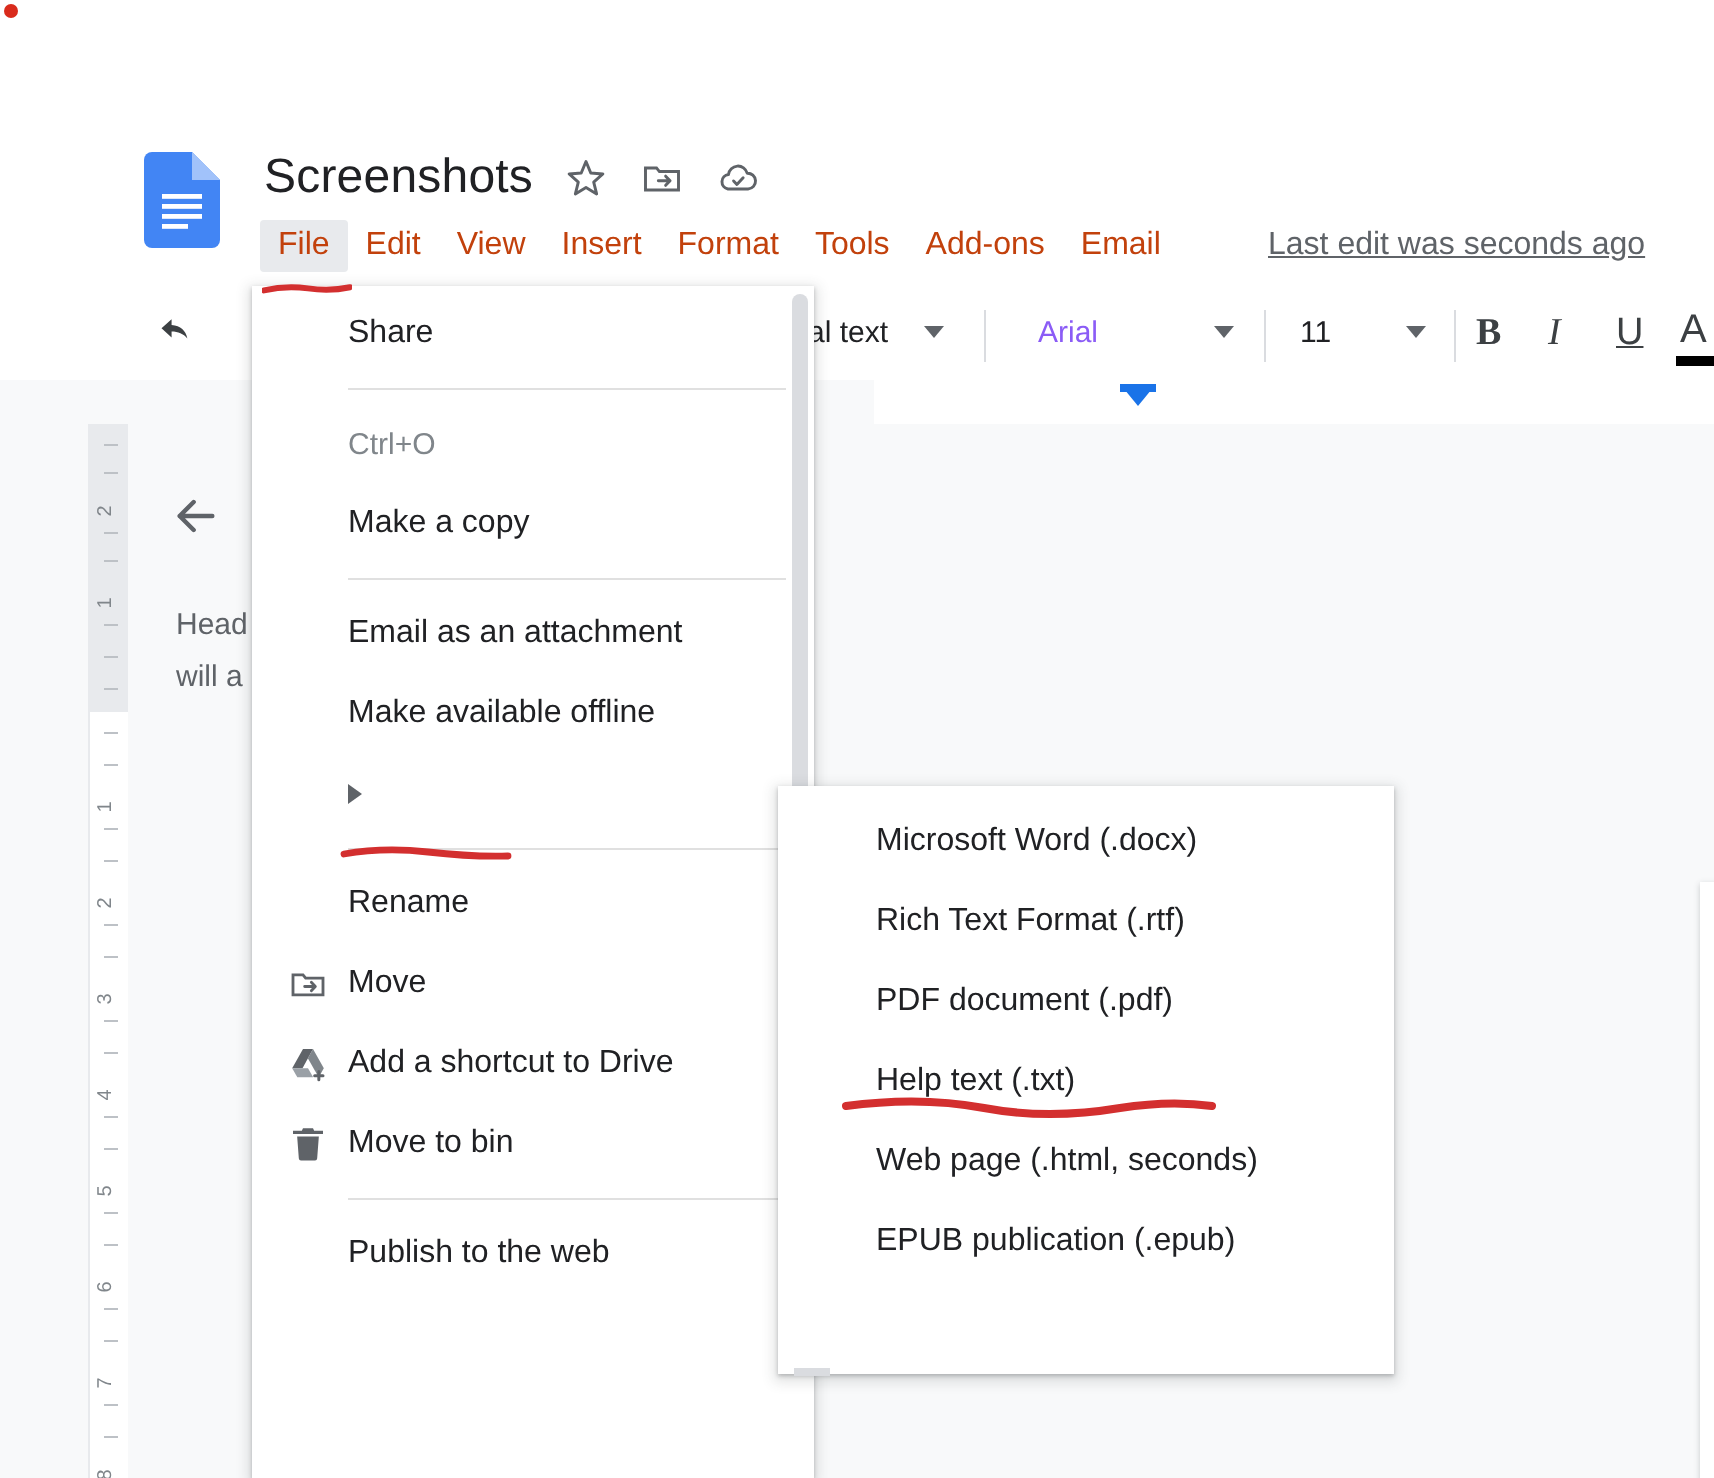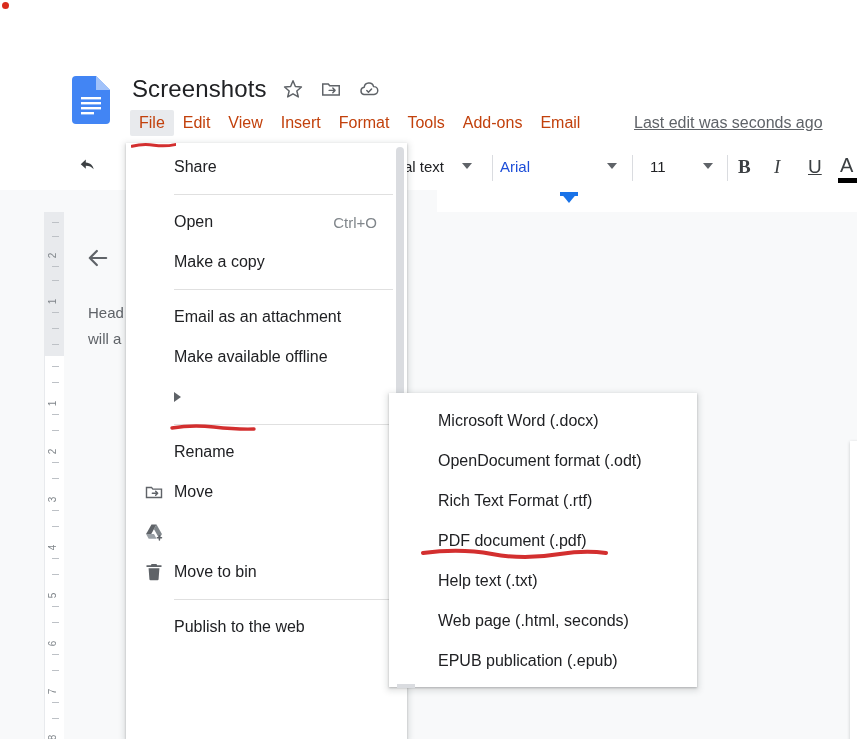--- a/index.html
+++ b/index.html
@@ -62,22 +62,22 @@
   .tb-redo { position: absolute; left: 118px; top: 155px; width: 26px; height:22px; }
 
   .tb-style {
     position: absolute; left: 404px; top: 158px;
     font-size: 15px; color: #202124; white-space: nowrap;
   }
   .tb-style-arrow { position: absolute; left: 462px; top: 163px; }
   .tb-sep1 { position: absolute; left: 492px; top: 155px; width:1px; height:26px; background:#dadce0; }
 
   .tb-font {
-    position: absolute; left: 500px; top: 158px;
-    font-size: 15px; color: #1d4ed8; white-space: nowrap;
+    position: absolute; left: 519px; top: 158px;
+    font-size: 15px; color: #8b5cf6; white-space: nowrap;
   }
   .tb-font-arrow { position: absolute; left: 607px; top: 163px; }
   .tb-sep2 { position: absolute; left: 632px; top: 155px; width:1px; height:26px; background:#dadce0; }
 
   .tb-size {
     position: absolute; left: 650px; top: 158px;
     font-size: 15px; color: #202124; white-space: nowrap;
   }
   .tb-size-arrow { position: absolute; left: 703px; top: 163px; }
   .tb-sep3 { position: absolute; left: 727px; top: 155px; width:1px; height:26px; background:#dadce0; }
@@ -423,21 +423,20 @@
 
   <div class="menu">
     <div style="height:4px"></div>
 
     <div class="menu-row">
       <span class="label">Share</span>
     </div>
     <div class="menu-sep"></div>
 
     <div class="menu-row">
-      <span class="label">Open</span>
       <span class="accel">Ctrl+O</span>
     </div>
     <div class="menu-row">
       <span class="label">Make a copy</span>
     </div>
     <div class="menu-sep"></div>
 
     <div class="menu-row">
       <span class="label">Email as an attachment</span>
     </div>
@@ -463,20 +462,21 @@
     </div>
     <div class="menu-row">
       <span class="row-icon">
         <svg viewBox="0 0 24 24" width="20" height="20">
           <path d="M9 3 L2.5 14.5 h6.2 L15 3 z" fill="#5f6368"></path>
           <path d="M2.5 14.5 L5.6 20 h9.5 l-3.1 -5.5 z" fill="#9aa0a6"></path>
           <path d="M15 3 l6.5 11.5 -3.1 5.5 -6.5 -11.5 z" fill="#80868b"></path>
           <path d="M18.5 16.5 v5 M16 19 h5" stroke="#5f6368" stroke-width="1.8" stroke-linecap="round" fill="none"></path>
         </svg>
       </span>
+      <span class="label">Add a shortcut to Drive</span>
     </div>
     <div class="menu-row">
       <span class="row-icon">
         <svg viewBox="0 0 24 24" width="20" height="20" fill="#5f6368">
           <path d="M9 2.5 h6 l0.7 1.5 H21 v2 H3 v-2 h5.3z"></path>
           <path d="M5.5 7.5 h13 l-1 13.2 a1.3 1.3 0 0 1 -1.3 1.2 H7.8 a1.3 1.3 0 0 1 -1.3 -1.2z"></path>
         </svg>
       </span>
       <span class="label">Move to bin</span>
     </div>
@@ -500,23 +500,20 @@
     <svg viewBox="0 0 86 10" width="86" height="10" preserveAspectRatio="none">
       <path d="M2 5 Q22 1.5 44 4 T84 6" stroke="#d32f2f" stroke-width="3.4" fill="none" stroke-linecap="round"></path>
     </svg>
   </div>
 
   <div class="submenu">
     <div class="submenu-row">
       <span>Microsoft Word (.docx)</span>
     </div>
     <div class="submenu-row">
-      <span>OpenDocument format (.odt)</span>
-    </div>
-    <div class="submenu-row">
       <span>Rich Text Format (.rtf)</span>
     </div>
     <div class="submenu-row">
       <span>PDF document (.pdf)</span>
     </div>
     <div class="submenu-row">
       <span>Help text (.txt)</span>
     </div>
     <div class="submenu-row">
       <span>Web page (.html, seconds)</span>

